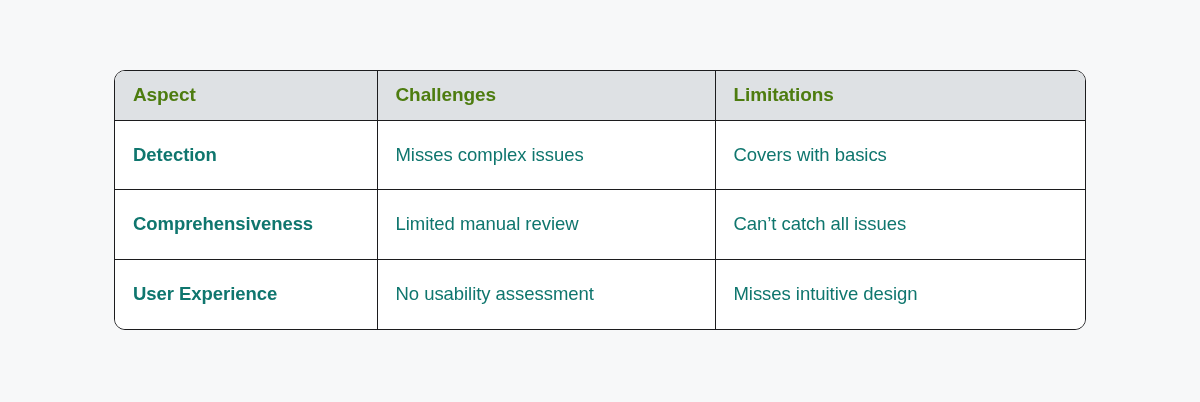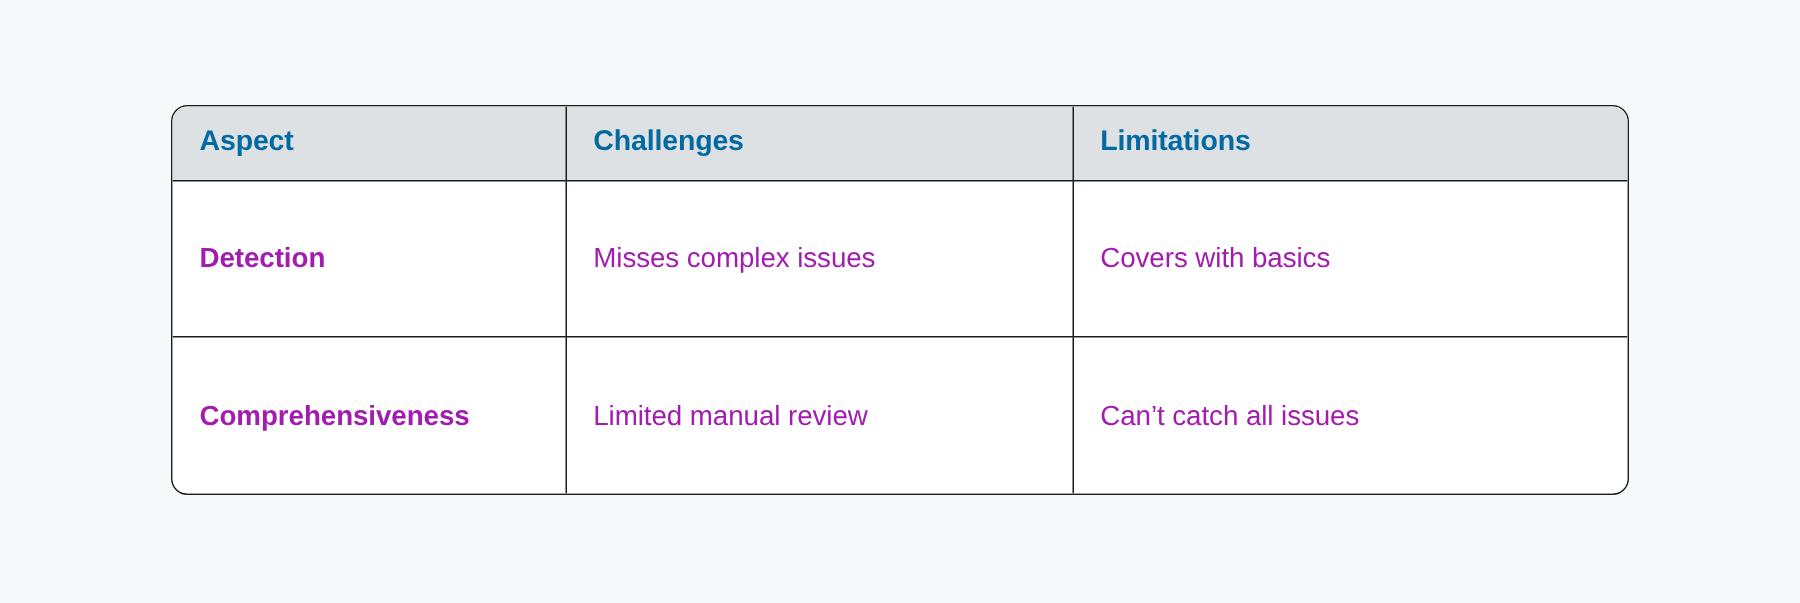--- a/index.html
+++ b/index.html
@@ -66,29 +66,29 @@
   }
 
   table.comparison tbody tr:last-child td {
     border-bottom: none;
   }
 
   table.comparison thead th {
     height: 49px;
     font-size: 19px;
     font-weight: bold;
-    color: #0369a1;
+    color: #4d7c0f;
     letter-spacing: -0.1px;
   }
 
   table.comparison tbody td {
     height: 51px;
     font-size: 18.5px;
     font-weight: normal;
-    color: #a21caf;
+    color: #0f766e;
     letter-spacing: -0.05px;
   }
 
   table.comparison tbody td.aspect-cell {
     font-weight: bold;
   }
 </style>
 </head>
 <body>
 
@@ -112,17 +112,22 @@
         <tr>
           <td class="aspect-cell">Detection</td>
           <td>Misses complex issues</td>
           <td>Covers with basics</td>
         </tr>
         <tr>
           <td class="aspect-cell">Comprehensiveness</td>
           <td>Limited manual review</td>
           <td>Can’t catch all issues</td>
         </tr>
+        <tr>
+          <td class="aspect-cell">User Experience</td>
+          <td>No usability assessment</td>
+          <td>Misses intuitive design</td>
+        </tr>
       </tbody>
     </table>
   </div>
 
 </div>
 
 </body></html>

